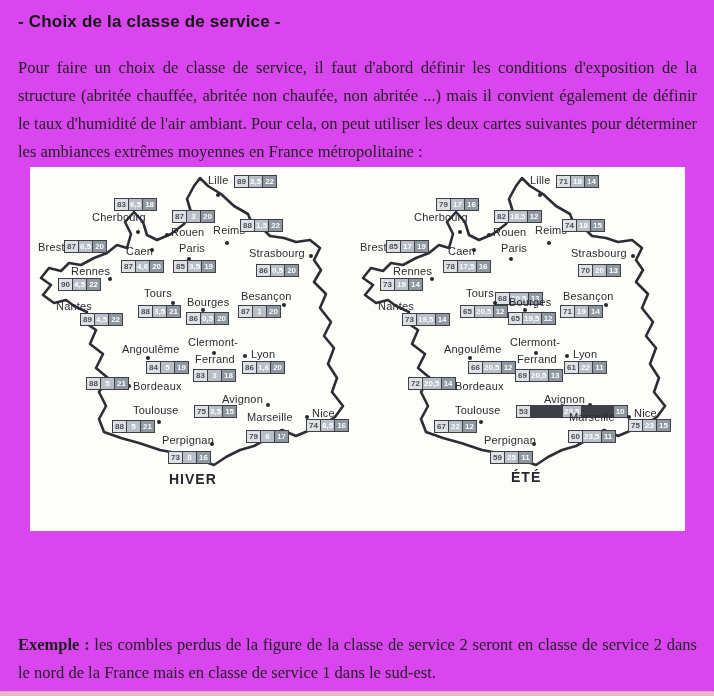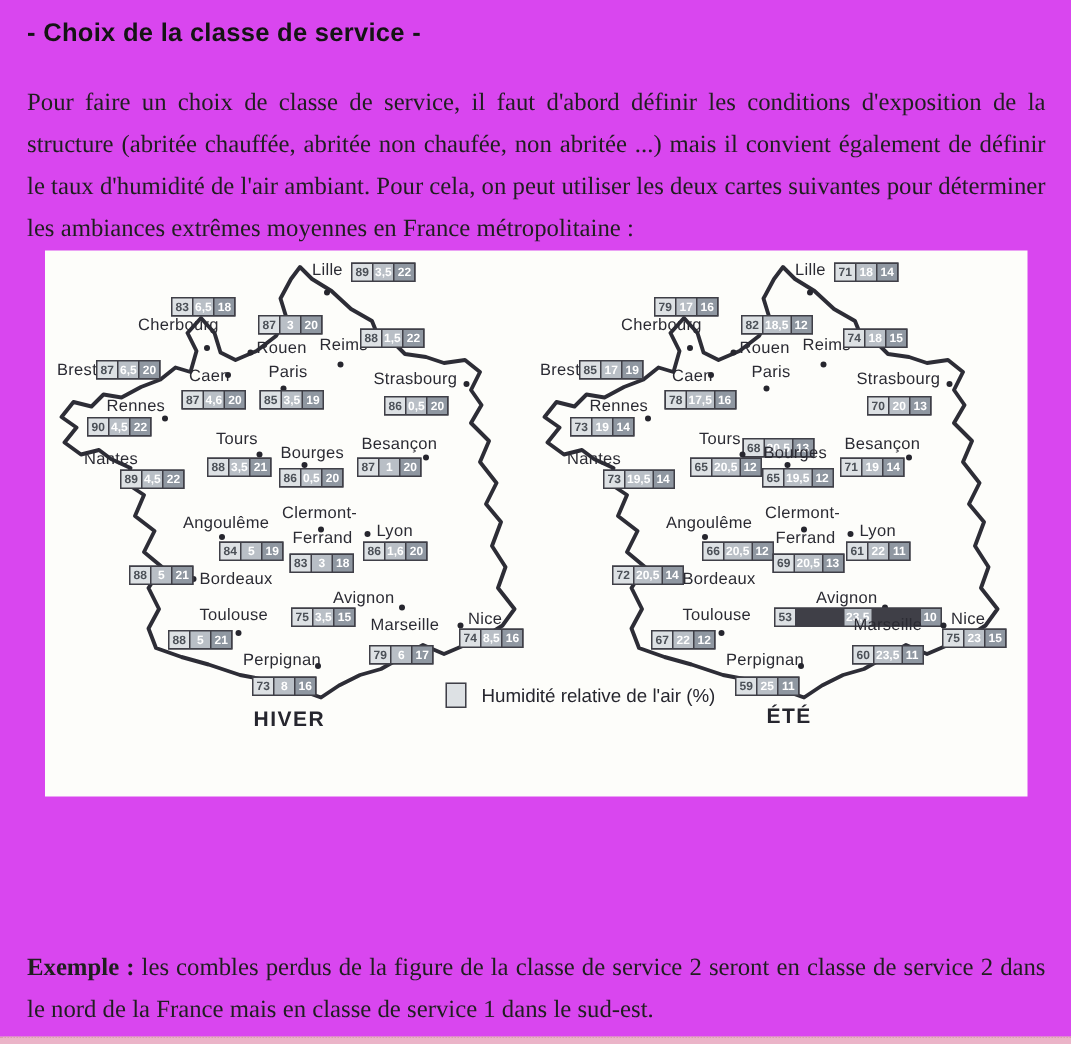--- a/index.html
+++ b/index.html
@@ -382,24 +382,20 @@
         <div class="city-name" style="left: 124px; top: 262px;">Perpignan</div>
         <div class="city-dot" style="left: 172px; top: 270px;"></div>
         <div class="vbox" style="left: 130px; top: 279px;">
           <span class="vc" style="background: rgb(221, 225, 228); color: rgb(75, 80, 87);">59</span>
           <span class="vc" style="background: rgb(185, 191, 198); color: rgb(255, 255, 255);">25</span>
           <span class="vc" style="background: rgb(143, 151, 161); color: rgb(255, 255, 255);">11</span>
         </div>
       </div>
 
     <div id="legend">
-        <div class="legend-row">
-          <span class="legend-swatch" style="background: rgb(221, 225, 228);"></span>
-          <span class="legend-label">Humidité relative de l'air (%)</span>
-        </div>
       </div>
   </div>
 
 
   <div class="para" id="para-example">
     <span class="bold-label">Exemple :</span><span> les combles perdus de la figure de la classe de service 2 seront en classe de service 2 dans le nord de la France mais en classe de service 1 dans le sud-est.</span>
   </div>
 
   <div id="bottom-edge"></div>
 </div>

